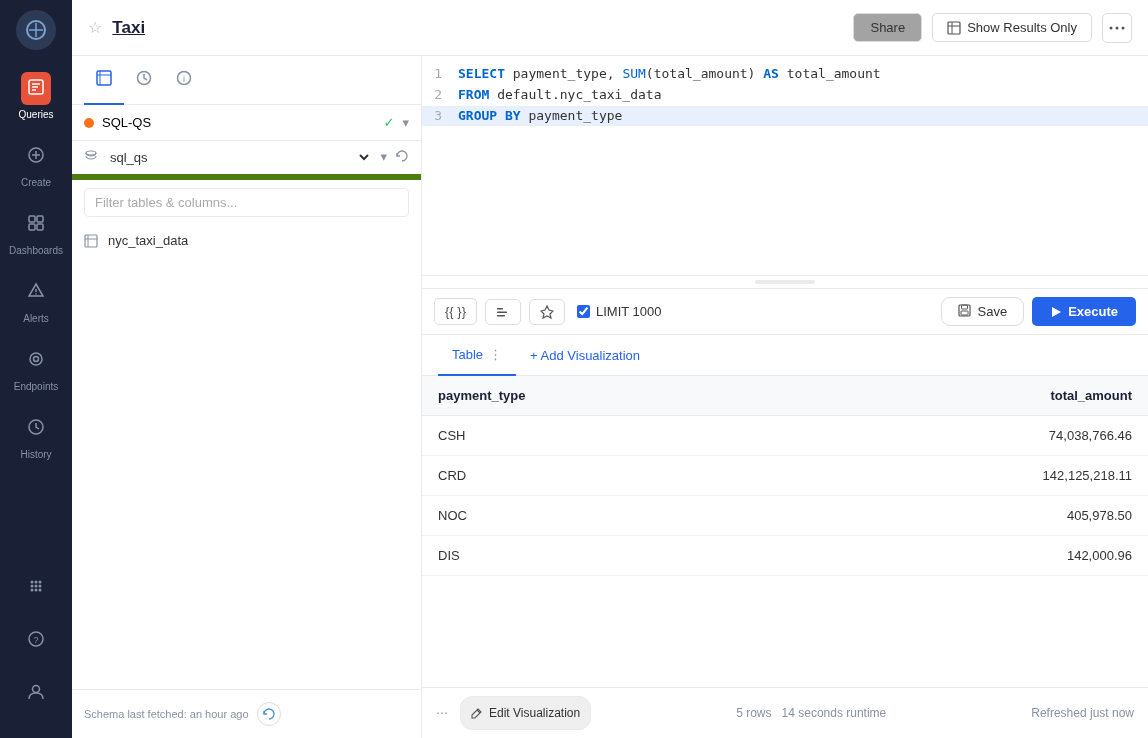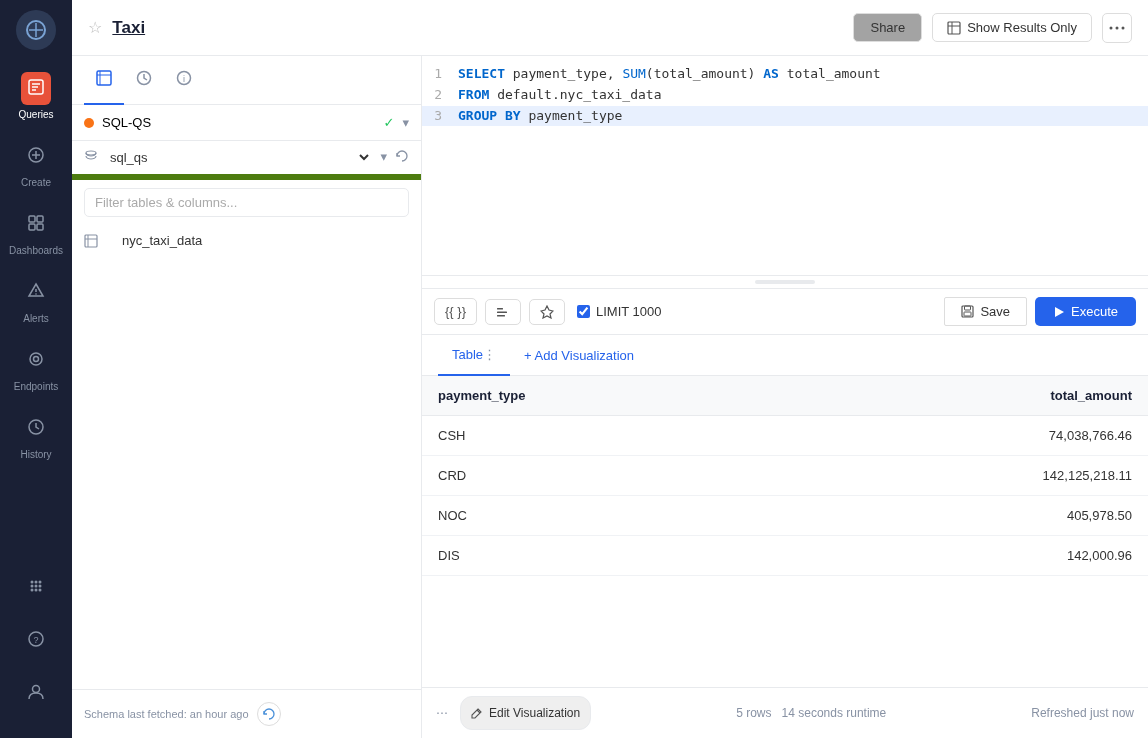--- a/index.html
+++ b/index.html
@@ -127,21 +127,21 @@
     .schema-refresh { color: #8892a4; cursor: pointer; }
 
     .filter-input-wrap { padding: 8px 12px; }
     .filter-input {
       width: 100%; border: 1px solid #e8eaed; border-radius: 5px;
       padding: 6px 10px; font-size: 13px; outline: none; color: #333;
     }
     .filter-input::placeholder { color: #aaa; }
 
     .table-item {
-      padding: 8px 12px; display: flex; align-items: center; gap: 24px;
+      padding: 8px 12px; display: flex; align-items: center; gap: 10px;
       cursor: pointer; color: #333; font-size: 13px;
     }
     .table-icon { color: #8892a4; }
 
     .sidebar-footer {
       margin-top: auto;
       padding: 12px;
       font-size: 11px;
       color: #8892a4;
       border-top: 1px solid #e8eaed;
@@ -198,47 +198,47 @@
       border: 1px solid #ddd; background: #fff; border-radius: 5px;
       padding: 5px 10px; cursor: pointer; font-size: 13px; color: #555;
       display: flex; align-items: center; gap: 4px;
     }
     .limit-check { display: flex; align-items: center; gap: 6px; margin-left: 4px; }
     .limit-check input { accent-color: #2563eb; }
     .limit-label { font-size: 13px; color: #333; }
     .toolbar-spacer { flex: 1; }
     .btn-save {
       border: 1px solid #ddd; background: #fff; padding: 6px 16px;
-      border-radius: 2px; cursor: pointer; font-size: 13px; color: #333;
-      display: flex; align-items: center; gap: 6px;
+      border-radius: 9px; cursor: pointer; font-size: 13px; color: #333;
+      display: flex; align-items: flex-start; gap: 6px;
     }
     .btn-execute {
       background: #2563eb; color: #fff; border: none; padding: 7px 18px;
-      border-radius: 5px; cursor: pointer; font-size: 13px; font-weight: 400;
+      border-radius: 5px; cursor: pointer; font-size: 13px; font-weight: 700;
       display: flex; align-items: center; gap: 6px;
     }
 
     
     .results-area {
       flex: 1;
       background: #fff;
       display: flex;
       flex-direction: column;
       overflow: hidden;
     }
     .results-tabs {
       display: flex; align-items: center;
       padding: 0 16px;
       border-bottom: 1px solid #e8eaed;
       flex-shrink: 0;
     }
     .results-tab {
       padding: 12px 14px; cursor: pointer; color: #8892a4; font-size: 13px;
       border-bottom: 2px solid transparent; margin-bottom: -1px;
-      display: flex; align-items: center; 
+      display: flex; align-items: center; gap: 6px;
     }
     .results-tab.active { color: #2563eb; border-bottom: 2px solid #2563eb; font-weight: 500; }
     .add-viz {
       display: flex; align-items: center; gap: 4px;
       padding: 12px 14px; cursor: pointer; color: #2563eb; font-size: 13px;
     }
 
     .results-table {
       flex: 1;
       overflow: auto;

